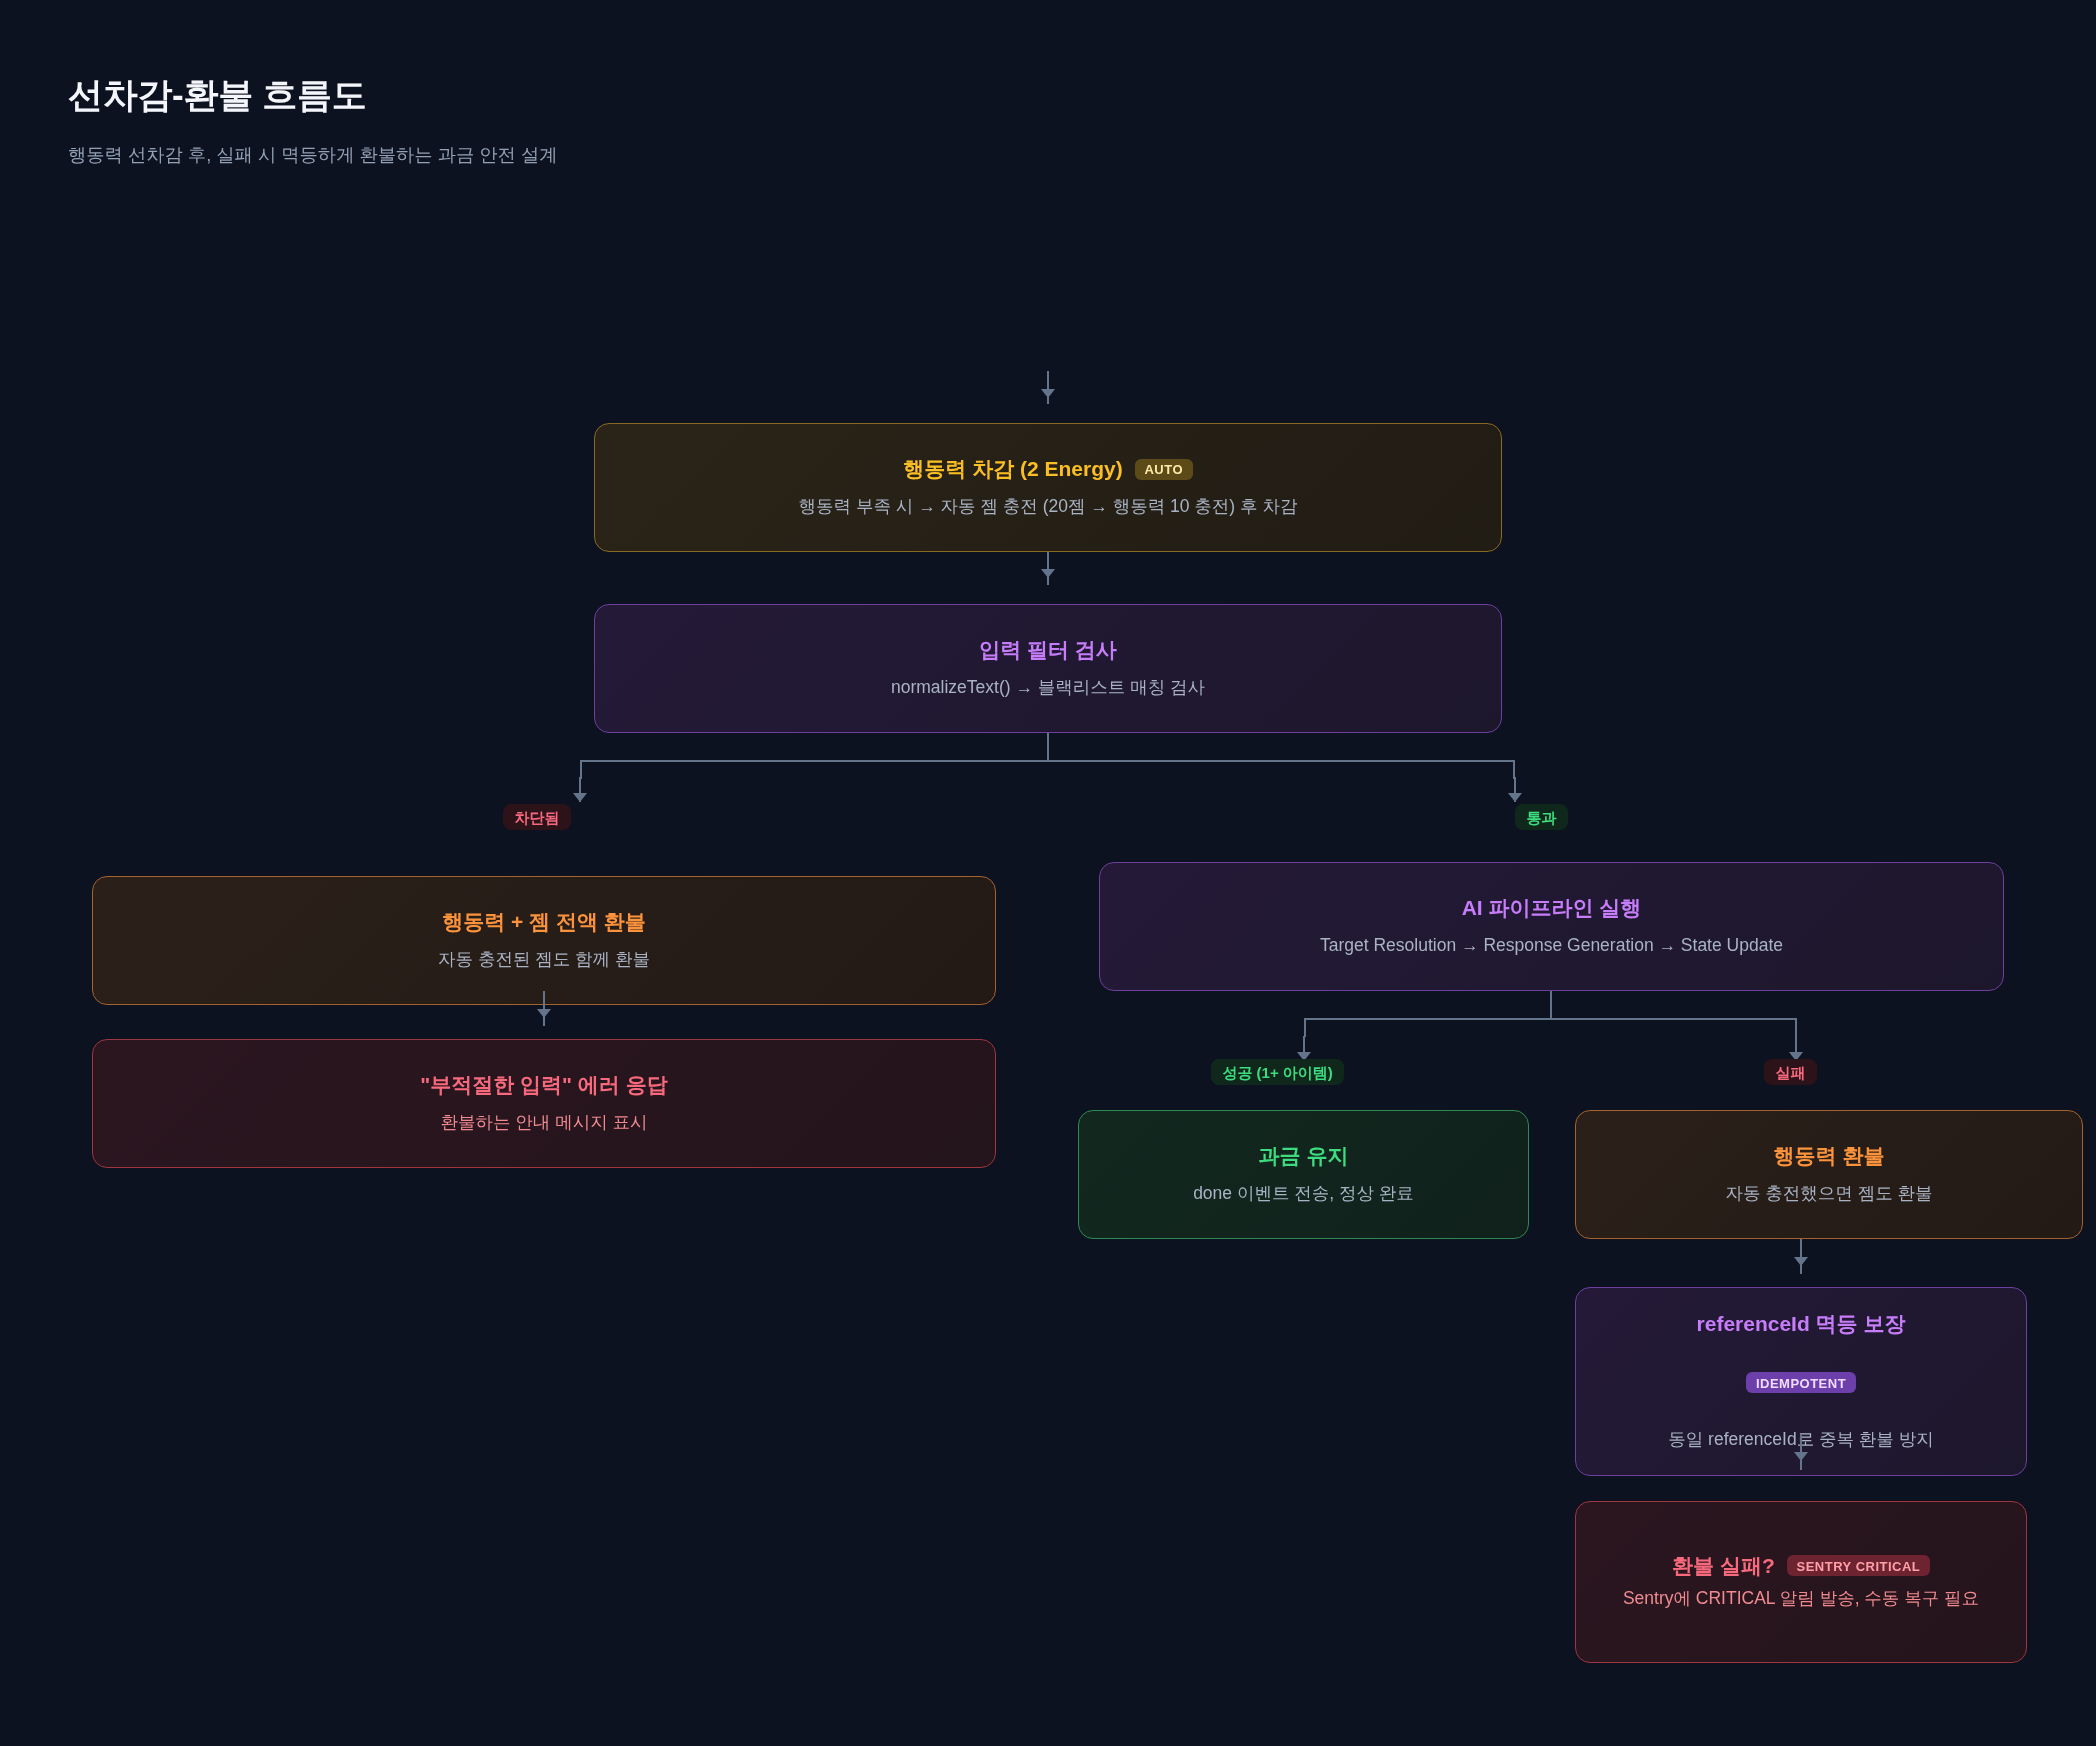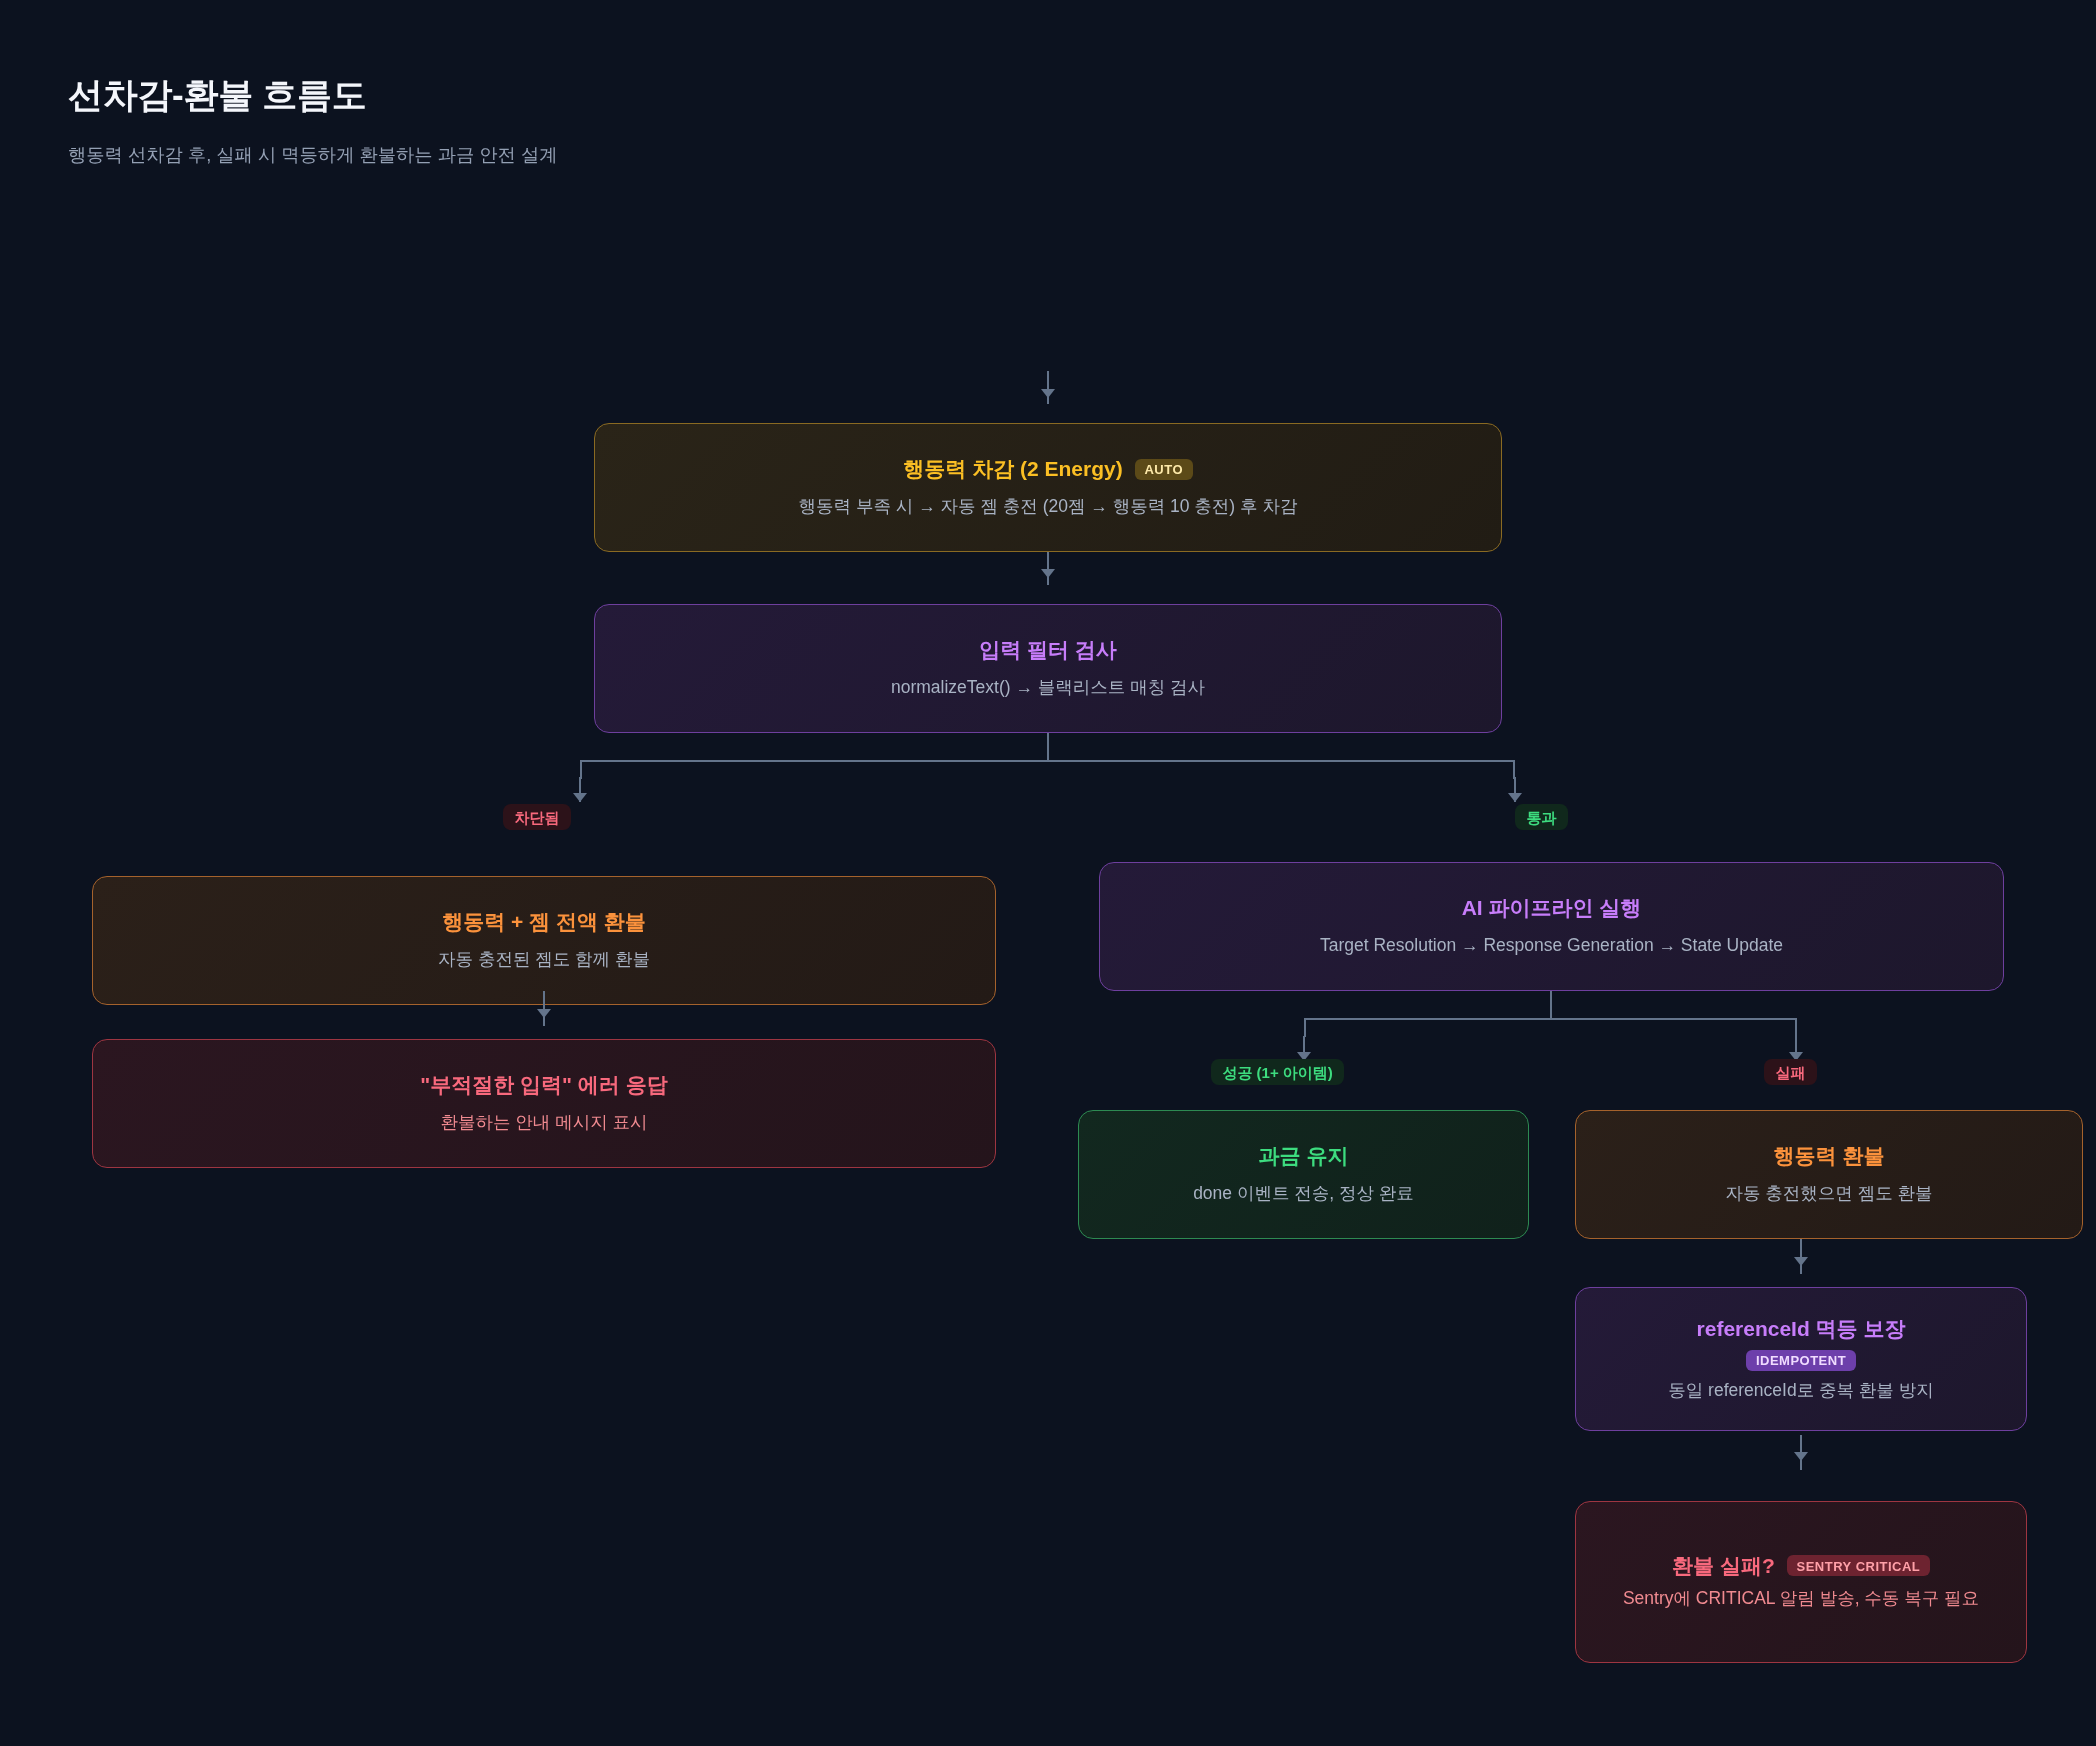--- a/index.html
+++ b/index.html
@@ -235,21 +235,21 @@
   <div class="node n-orange" style="left:1575px; top:1110px; width:508px; height:129px;">
     <div class="node-title">
       <span>행동력 환불</span>
     </div>
     <div class="node-desc">자동 충전했으면 젬도 환불</div>
   </div>
 
   <div class="conn conn-v" style="left:1800px; top:1239px; height:35px;"></div>
   <div class="arrow" style="left:1794px; top:1257px;"></div>
 
-  <div class="node n-purple" style="left:1575px; top:1287px; width:452px; height:144px;">
+  <div class="node n-purple" style="left:1575px; top:1287px; width:452px; height:189px;gap:27px;">
     <div class="node-title">
       <span>referenceId 멱등 보장</span>
     </div>
     <span class="badge badge-idem badge-block">IDEMPOTENT</span>
     <div class="node-desc stacked">동일 referenceId로 중복 환불 방지</div>
   </div>
 
   <div class="conn conn-v" style="left:1800px; top:1435px; height:35px;"></div>
   <div class="arrow" style="left:1794px; top:1452px;"></div>
 

